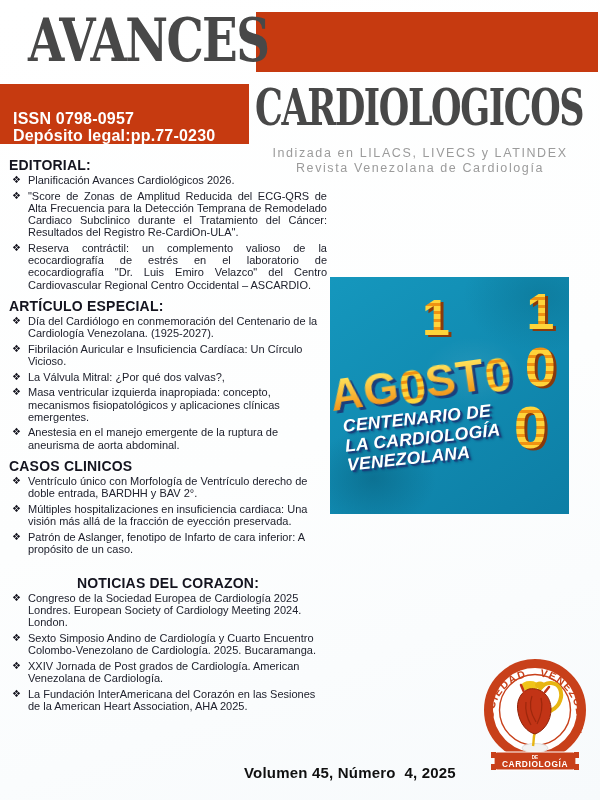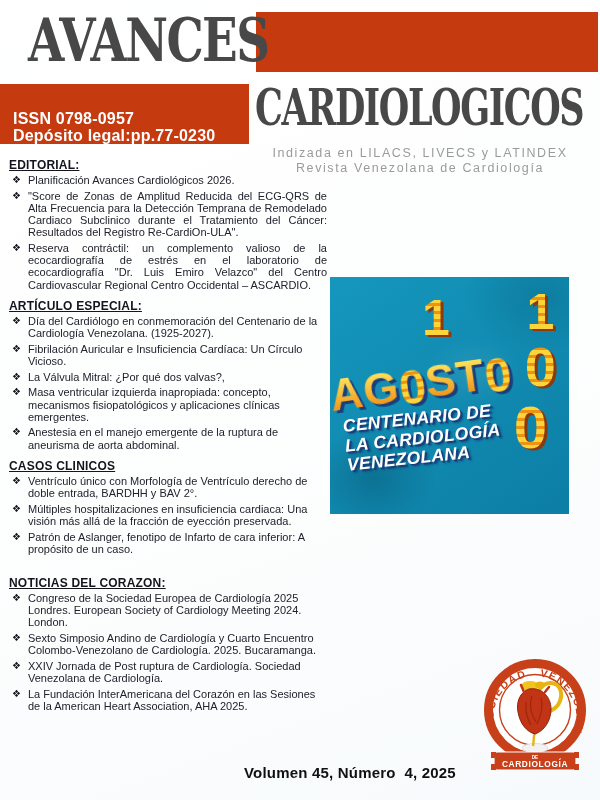--- a/index.html
+++ b/index.html
@@ -41,25 +41,25 @@
     position:absolute;left:13px;top:110px;color:#ffffff;font-weight:bold;
     font-size:16px;line-height:17px;letter-spacing:0.2px;
   }
   .subtitle{
     position:absolute;left:240px;top:146px;width:360px;text-align:center;
     color:var(--sub-gray);font-size:12.5px;line-height:15px;letter-spacing:1.6px;
   }
   
   .toc{position:absolute;left:9px;top:154px;width:318px;}
   .toc h3{
-    margin:9px 0 2px;font-size:12px;line-height:13px;font-weight:bold;
-    text-decoration:underline;color:var(--head-ink);letter-spacing:0.2px;
+    margin:9px 0 2px;font-size:14px;line-height:13px;font-weight:bold;
+    color:var(--head-ink);letter-spacing:0.2px;
   }
   .toc section:nth-child(1) h3{margin-top:5px;}
-  .toc section:nth-child(6) h3{margin-top:22px;}
+  .toc section:nth-child(6) h3{margin-top:22px;text-align:center;}
   .toc ul{margin:0;padding:0;list-style:none;}
   .toc li{display:flex;gap:7px;font-size:11px;line-height:12.2px;color:var(--ink);margin-bottom:3.5px;}
   .toc li .b{flex:0 0 auto;font-size:10px;line-height:12.2px;color:var(--head-ink);padding-left:3px;}
   .toc li .t{flex:1;}
   .toc section:nth-child(2) .t{text-align:justify;}
   
   .poster{
     position:absolute;left:330px;top:277px;width:239px;height:237px;overflow:hidden;
     background:
       radial-gradient(90px 70px at 18% 85%,rgba(8,95,124,.55),transparent 70%),
@@ -206,21 +206,21 @@
     <span class="t">Congreso de la Sociedad Europea de Cardiología 2025 Londres. European Society of Cardiology Meeting 2024. London.</span>
   </li>
 
   <li>
     <span class="b">❖</span>
     <span class="t">Sexto Simposio Andino de Cardiología y Cuarto Encuentro Colombo-Venezolano de Cardiología. 2025. Bucaramanga.</span>
   </li>
 
   <li>
     <span class="b">❖</span>
-    <span class="t">XXIV Jornada de Post ruptura de Cardiología. Sociedad Venezolana de Cardiología.</span>
+    <span class="t">XXIV Jornada de Post grados de Cardiología. American Venezolana de Cardiología.</span>
   </li>
 
   <li>
     <span class="b">❖</span>
     <span class="t">La Fundación InterAmericana del Corazón en las Sesiones de la American Heart Association, AHA 2025.</span>
   </li>
 </ul>
   </section>
 </div>
 

